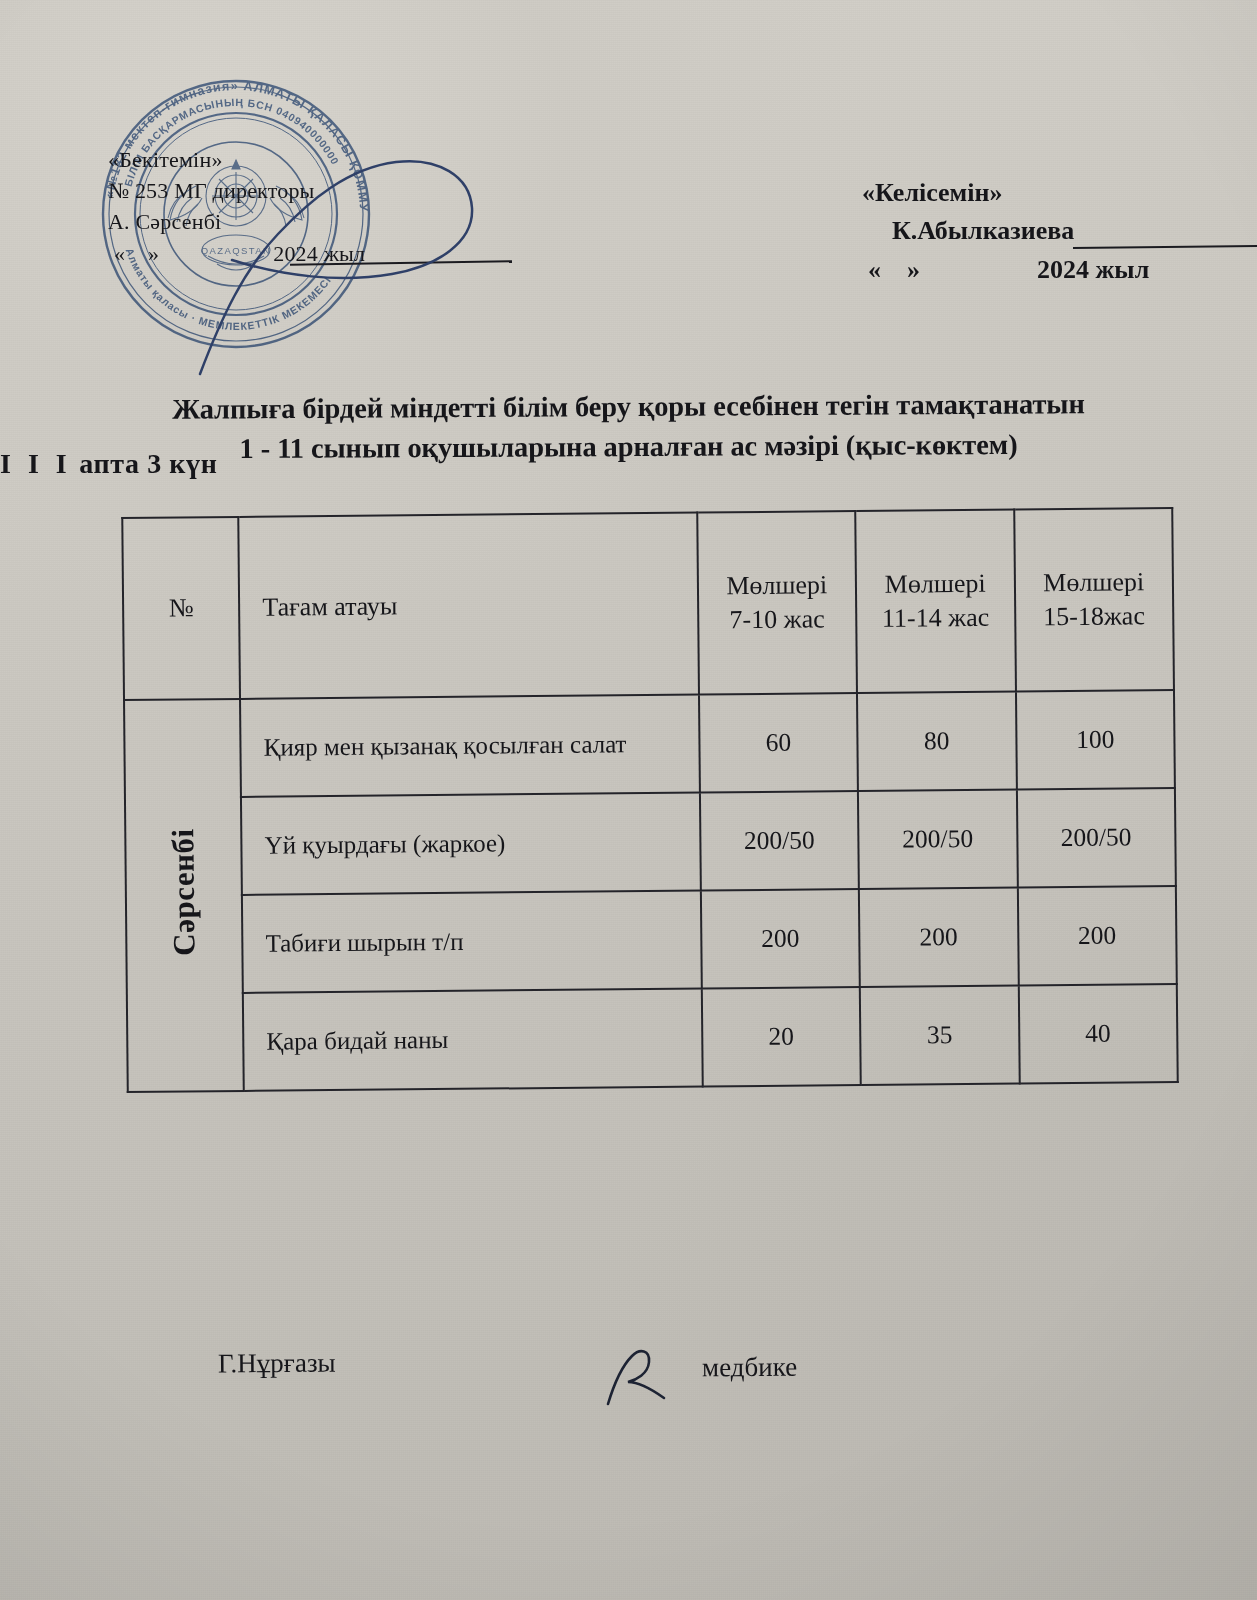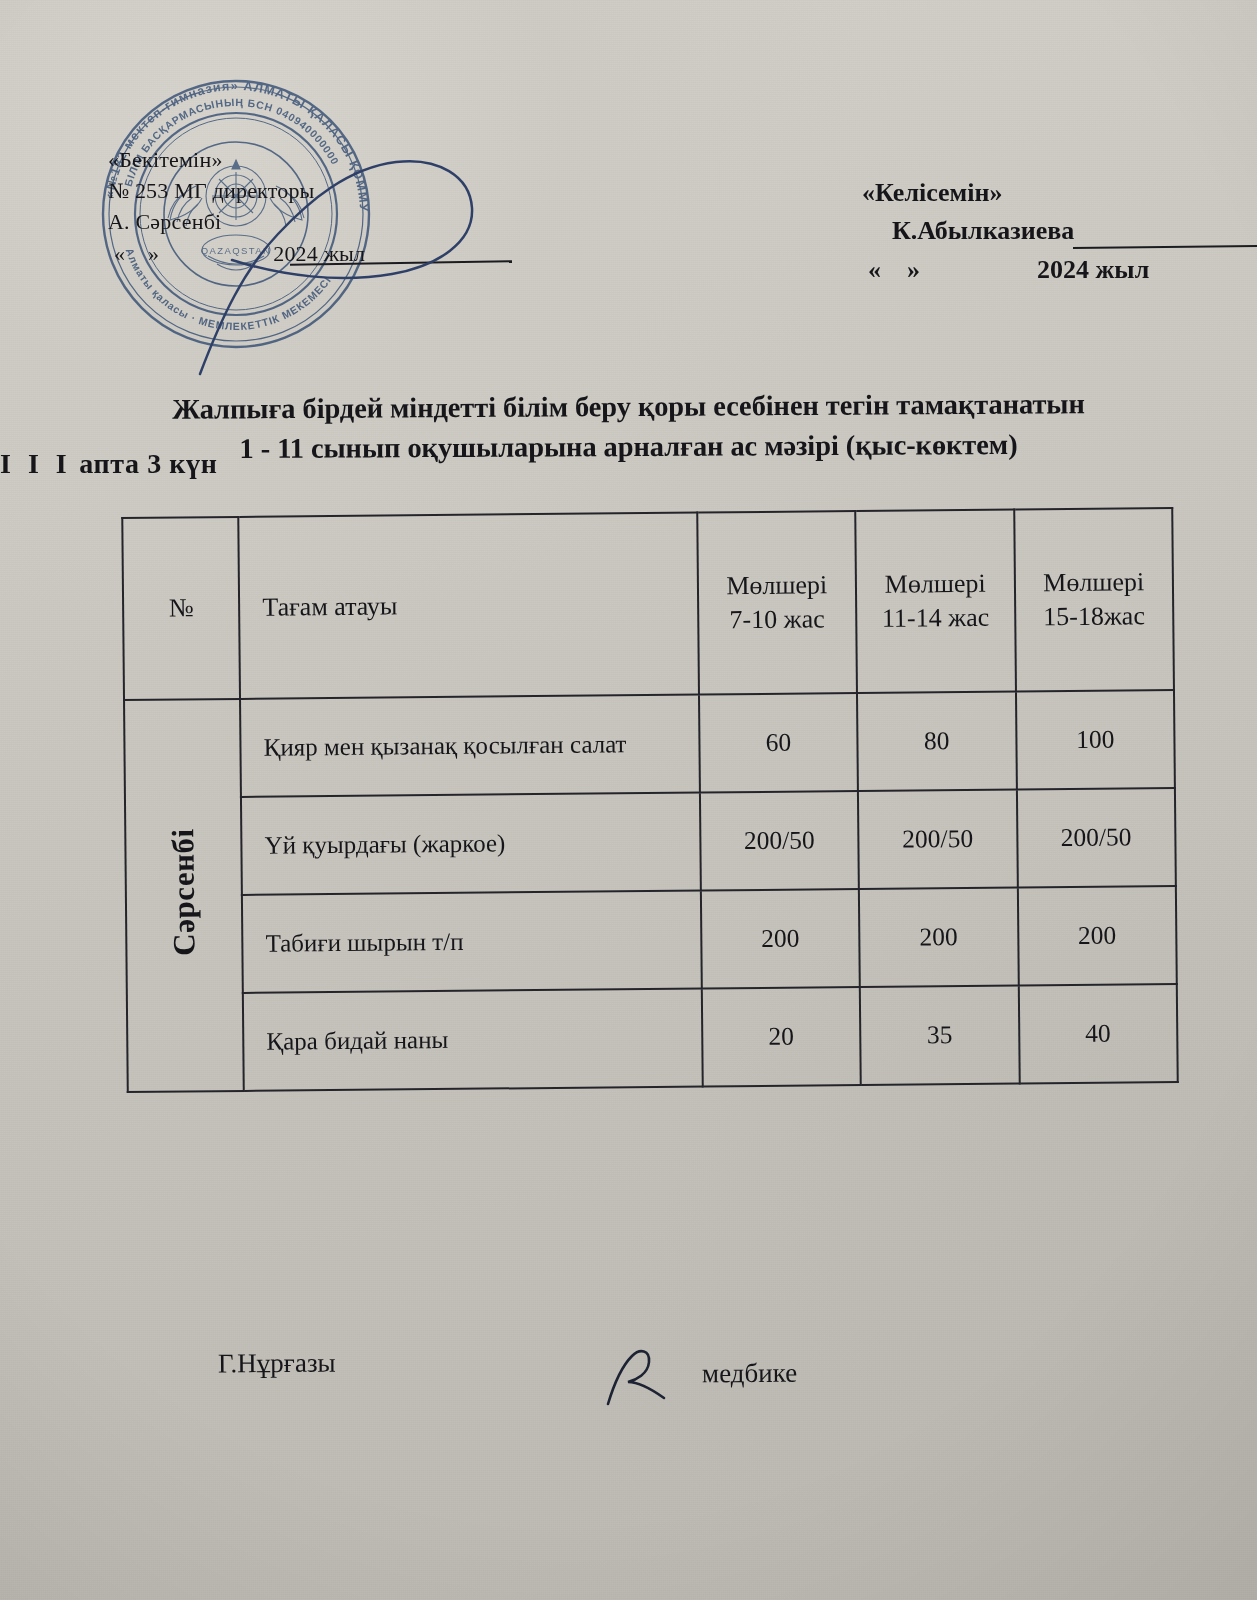--- a/index.html
+++ b/index.html
@@ -192,21 +192,21 @@
   }
   .footer .f-name {
     position: absolute;
     left: 0;
     top: 0;
     transform: rotate(-0.4deg);
   }
   .footer .f-role {
     position: absolute;
     left: 484px;
-    top: 10px;
+    top: 4px;
     transform: rotate(-0.4deg);
   }
 
   
   .seal {
     position: absolute;
     left: 86px;
     top: 64px;
     width: 300px;
     height: 300px;

